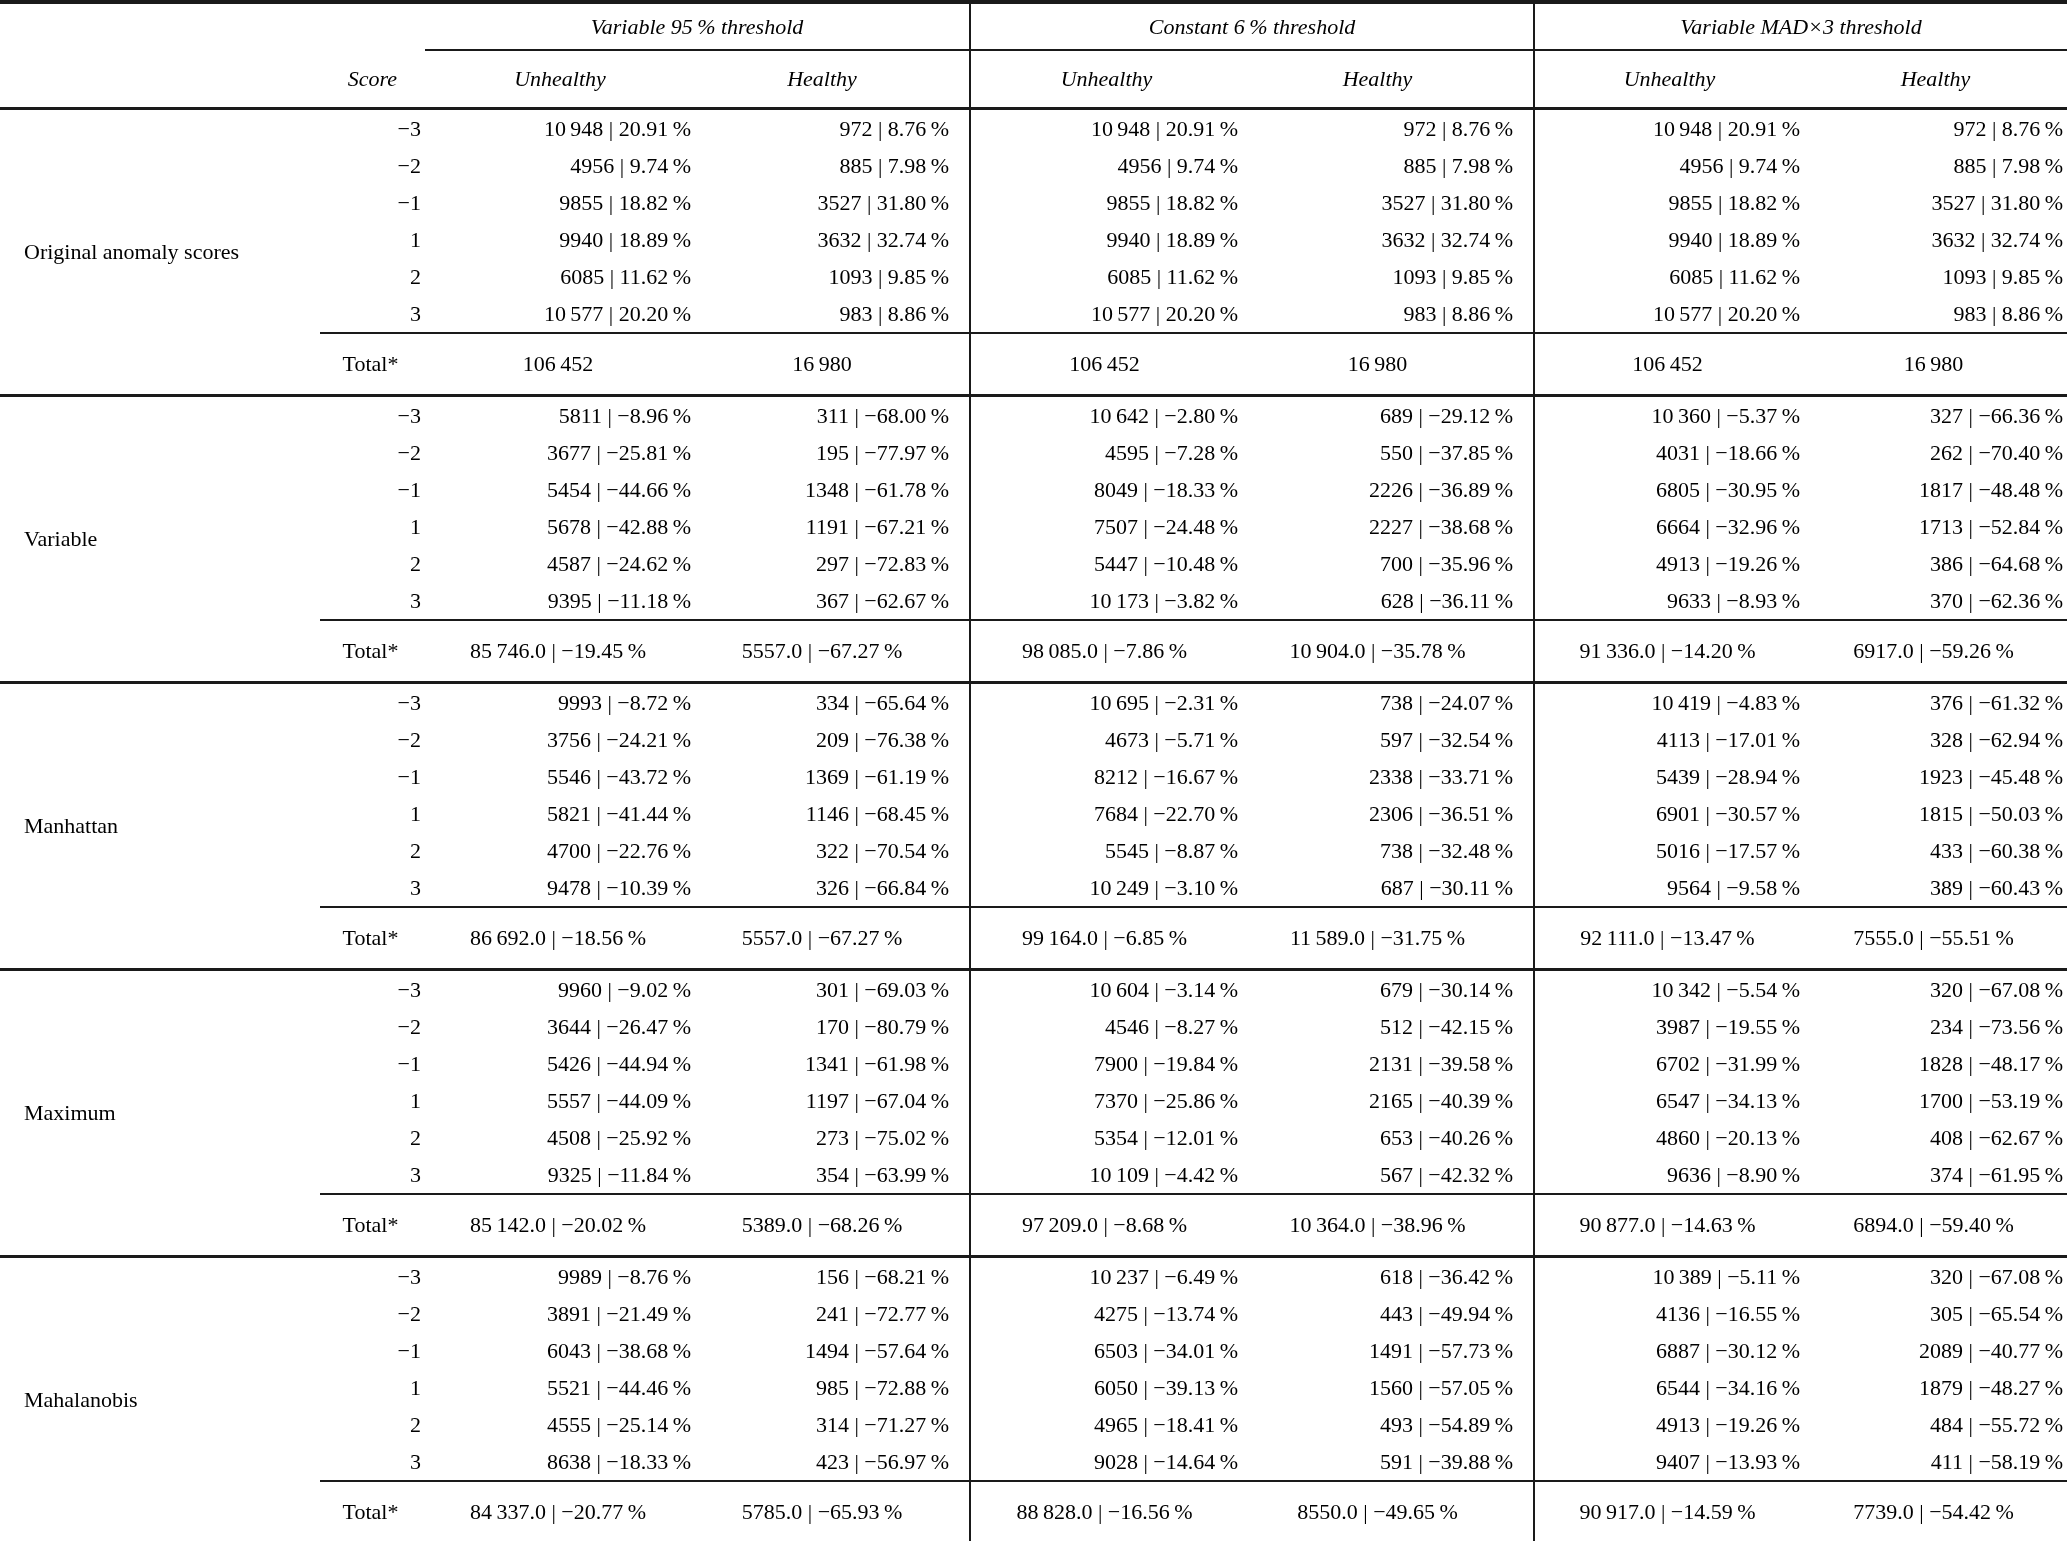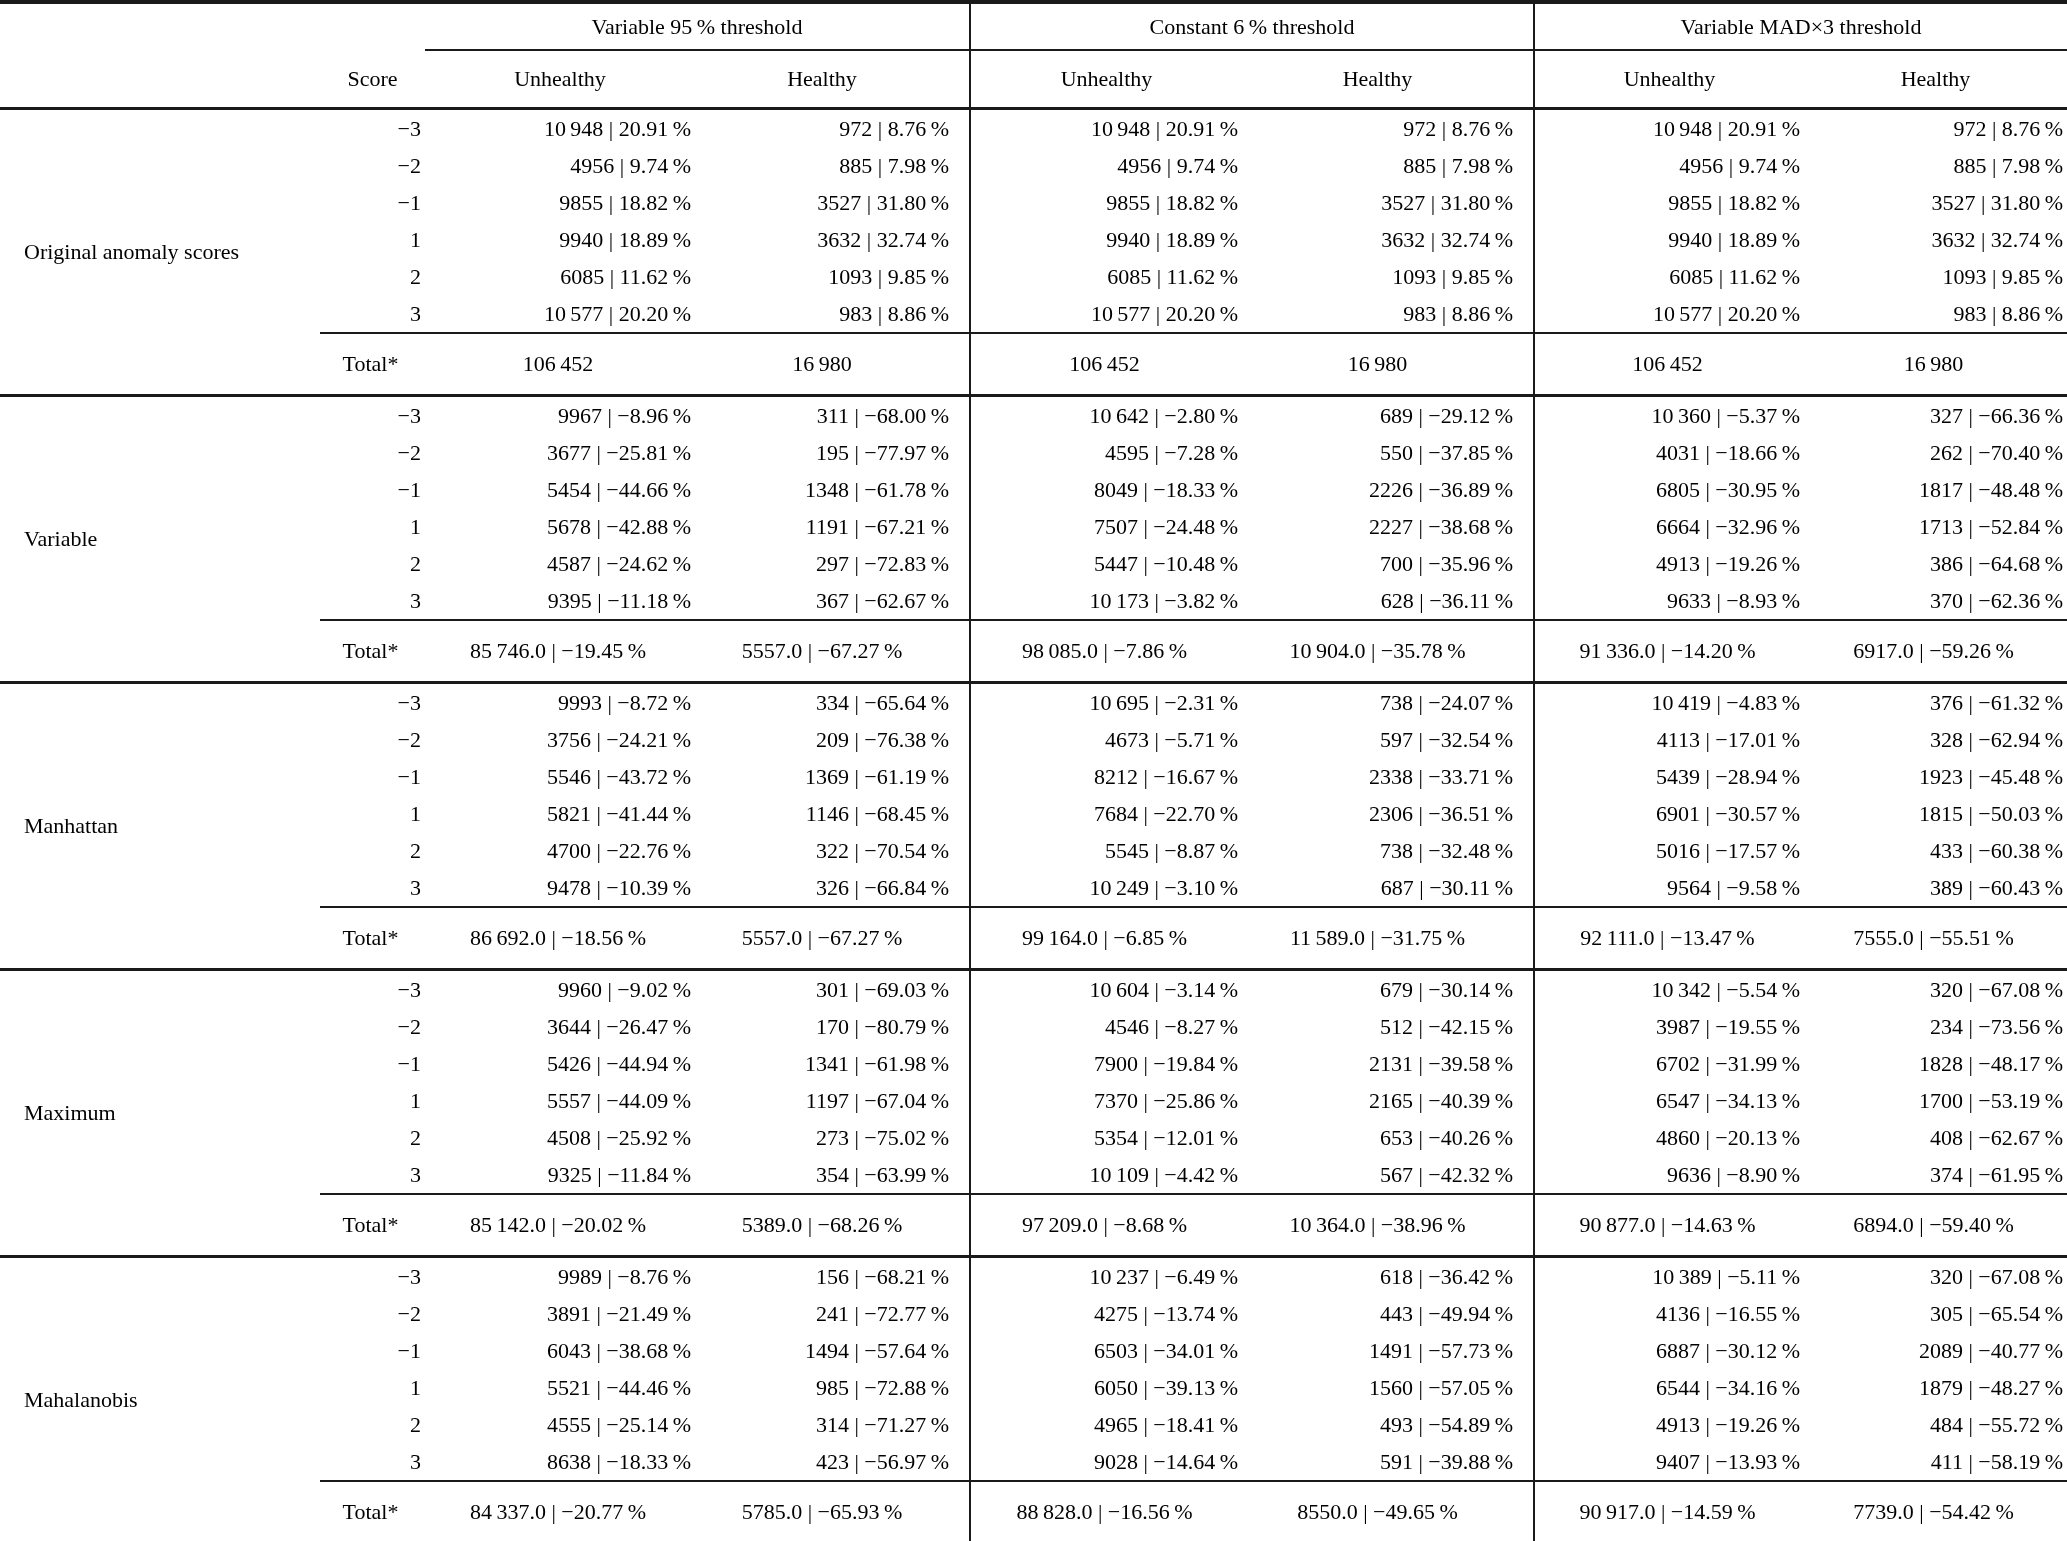--- a/index.html
+++ b/index.html
@@ -14,21 +14,21 @@
     width: 2067px;
     border-collapse: collapse;
     table-layout: fixed;
     font-family: "Liberation Serif", "DejaVu Serif", serif;
     font-size: 22px;
     color: #000000;
     border-top: 4px solid #1a1a1a;
     border-bottom: 4px solid #1a1a1a;
     line-height: 1;
   }
-  th { font-weight: normal; }
+  th { font-weight: normal; font-style: italic; }
   
   tr.group-row th {
     height: 45px;
     vertical-align: middle;
     text-align: center;
     padding: 0;
   }
   tr.group-row th.group { border-bottom: 2px solid #1a1a1a; }
   
   tr.colhead-row th {
@@ -157,21 +157,21 @@
           <td class="num">106 452</td>
           <td class="num vr">16 980</td>
           <td class="num">106 452</td>
           <td class="num">16 980</td>
         </tr>
       </tbody>
       <tbody>
         <tr>
           <td class="label" rowspan="7">Variable</td>
           <td class="score">−3</td>
-          <td class="num">9967 | −8.96 %</td>
+          <td class="num">5811 | −8.96 %</td>
           <td class="num vr">311 | −68.00 %</td>
           <td class="num">10 642 | −2.80 %</td>
           <td class="num vr">689 | −29.12 %</td>
           <td class="num">10 360 | −5.37 %</td>
           <td class="num">327 | −66.36 %</td>
         </tr>
         <tr>
           <td class="score">−2</td>
           <td class="num">3677 | −25.81 %</td>
           <td class="num vr">195 | −77.97 %</td>

